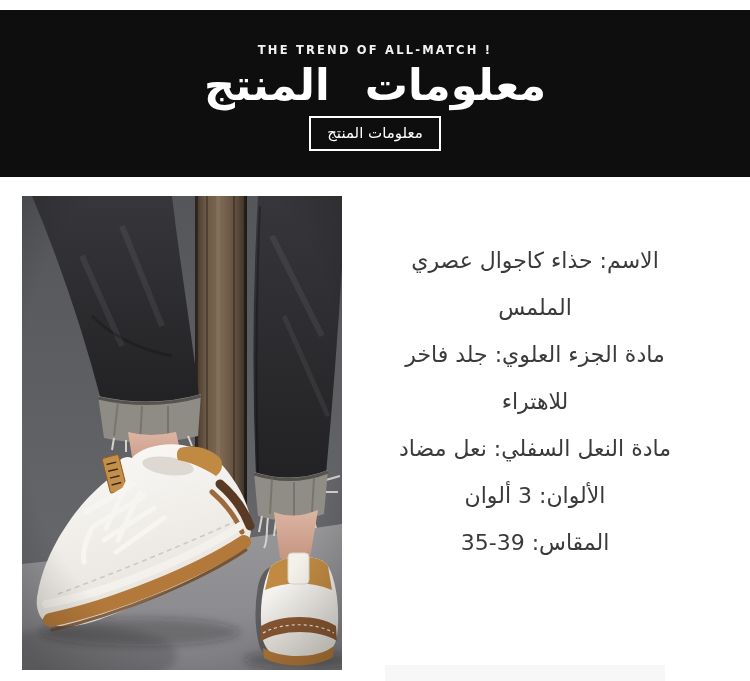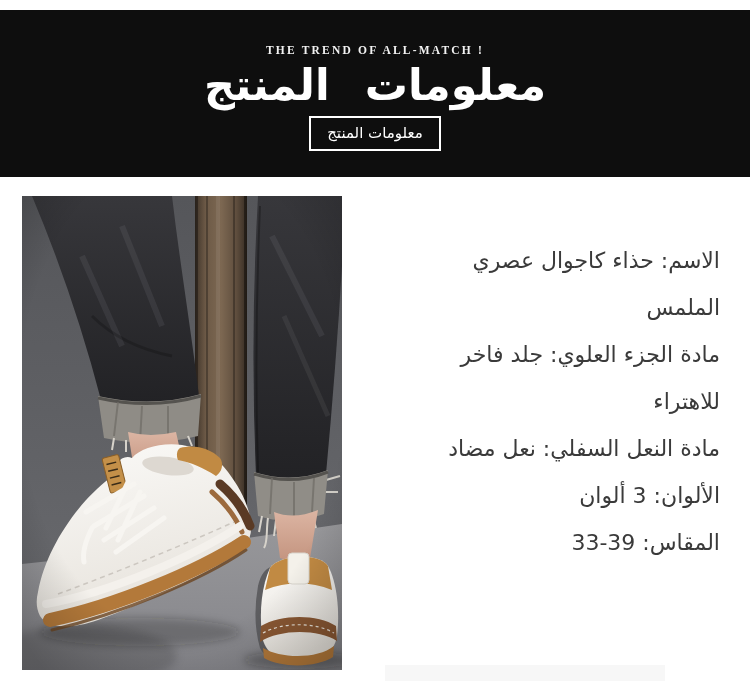--- a/index.html
+++ b/index.html
@@ -9,41 +9,40 @@
   }
   
   .banner{
     position:absolute;left:0;top:10px;width:750px;height:167px;
     background:#0e0e0e;color:#ffffff;text-align:center;box-sizing:border-box;
     padding-top:33px;
   }
   .banner-tagline{
     font-size:11.5px;font-weight:bold;letter-spacing:2.2px;color:#f2f2f2;
     line-height:14px;
-    font-family:Liberation Serif, serif;
   }
   .banner-title{
     margin:4px 0 0 0;font-size:43px;font-weight:bold;line-height:48px;
     word-spacing:20px;color:#ffffff;
   }
   .banner-box{
     display:inline-block;margin-top:7px;border:2px solid #ffffff;
     padding:5px 16px 7px 16px;
   }
   .banner-box-label{font-size:15px;color:#ffffff;}
   
   .photo{position:absolute;left:22px;top:196px;width:320px;height:474px;margin:0;}
   
   .info{
     position:absolute;left:350px;top:237px;width:370px;
     direction:rtl;text-align:right;
   }
   .info-line{
     height:47px;line-height:47px;font-size:22px;color:#3a3a3a;
-    white-space:nowrap;font-family:"DejaVu Sans",sans-serif;
+    white-space:nowrap;font-family:"DejaVu Sans",sans-serif;text-align:center;
   }
   
   .next-peek{
     position:absolute;left:385px;top:665px;width:280px;height:16px;
     background:#f7f7f7;
   }
 </style>
 </head>
 <body>
 
@@ -189,18 +188,18 @@
     </svg>
   </figure>
 
   <section class="info">
     <div class="info-line">الاسم: حذاء كاجوال عصري</div>
     <div class="info-line">الملمس</div>
     <div class="info-line">مادة الجزء العلوي: جلد فاخر</div>
     <div class="info-line">للاهتراء</div>
     <div class="info-line">مادة النعل السفلي: نعل مضاد</div>
     <div class="info-line">الألوان: 3 ألوان</div>
-    <div class="info-line">المقاس: 39-33</div>
+    <div class="info-line">المقاس: 39-35</div>
   </section>
 
   <div class="next-peek"></div>
 
 </div>
 
 </body></html>

